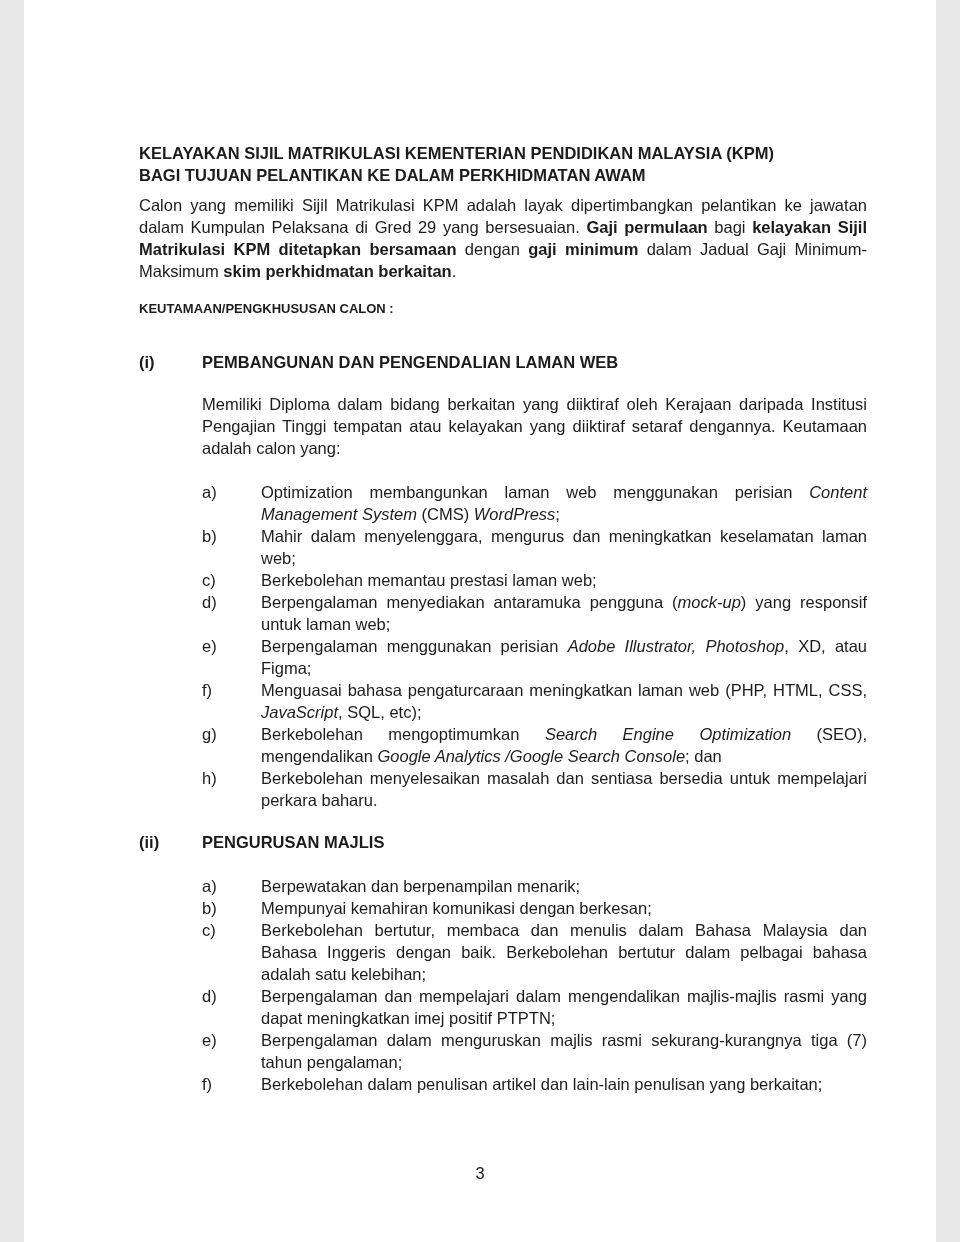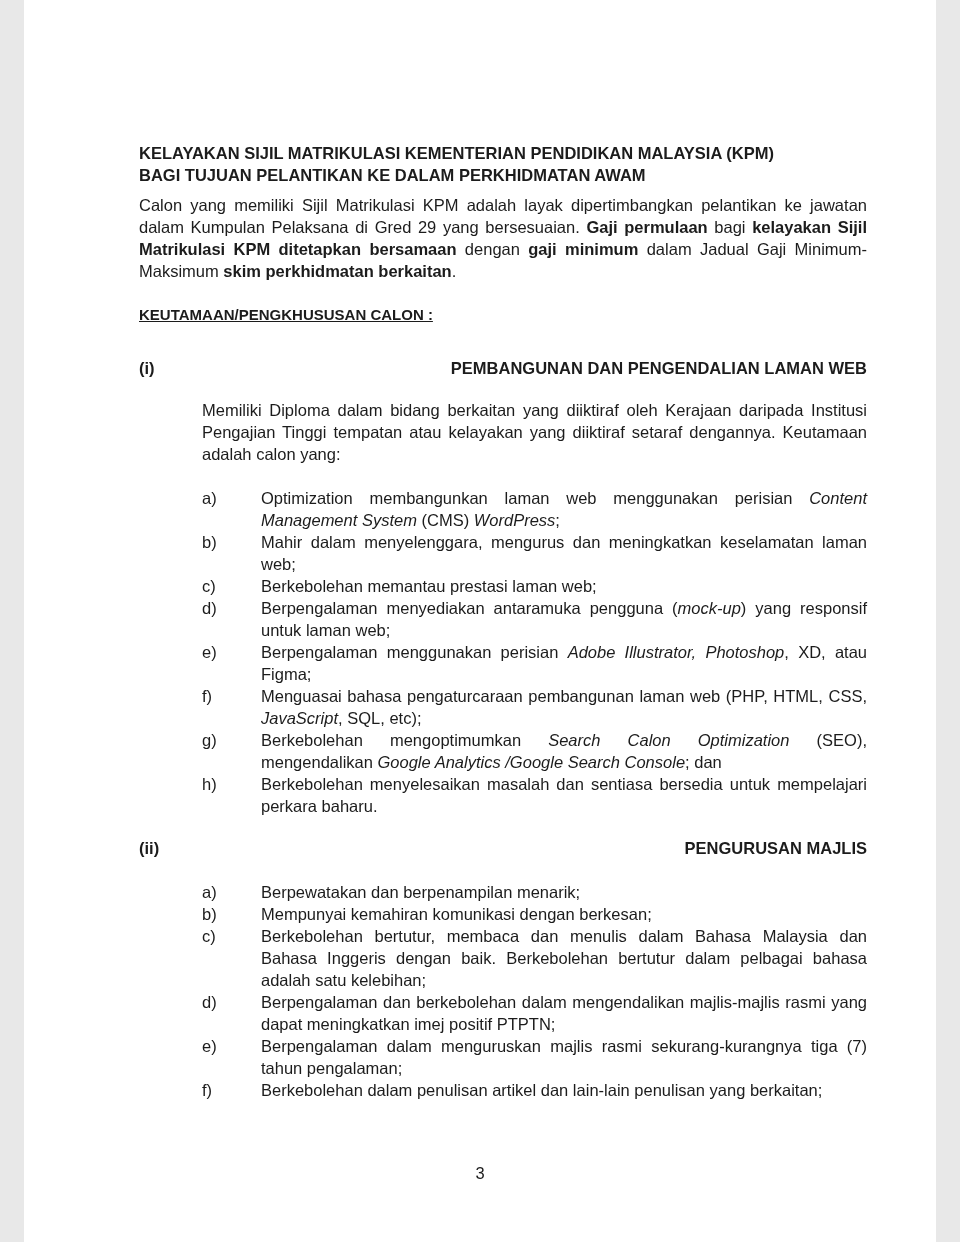--- a/index.html
+++ b/index.html
@@ -25,34 +25,33 @@
     top: 142px;
     width: 728px;
   }
   .doc-title { font-weight: 700; }
   .doc-title .t-line { white-space: nowrap; }
   .intro-para {
     margin: 8px 0 0 0;
     text-align: justify;
   }
   .main-heading {
-    margin: 22px 0 0 0;
+    margin: 16px 0 0 0;
     font-weight: 700;
-    font-size: 15px;
+    font-size: 13px;
     line-height: 22px;
-    text-decoration: underline;
   }
   .section {
     display: grid;
     grid-template-columns: 63px 1fr;
     margin-top: 31px;
   }
   .section ~ .section { margin-top: 20px; }
   .section-numeral { font-weight: 700; }
-  .section-title { font-weight: 700; text-align: right; }
+  .section-title { font-weight: 700; }
   .section-intro {
     grid-column: 2;
     margin: 20px 0 0 0;
     text-align: justify;
   }
   .section-items {
     grid-column: 2;
     margin-top: 22px;
   }
   .item {
@@ -111,26 +110,26 @@
     <div class="item-text"><span>Berpengalaman menyediakan antaramuka pengguna (</span><span class="i">mock-up</span><span>) yang responsif untuk laman web;</span></div>
   </div>
 
   <div class="item">
     <div class="item-label">e)</div>
     <div class="item-text"><span>Berpengalaman menggunakan perisian </span><span class="i">Adobe Illustrator, Photoshop</span><span>, XD, atau Figma;</span></div>
   </div>
 
   <div class="item">
     <div class="item-label">f)</div>
-    <div class="item-text"><span>Menguasai bahasa pengaturcaraan pembangunan laman web (PHP, HTML, CSS, </span><span class="i">JavaScript</span><span>, SQL, etc);</span></div>
+    <div class="item-text"><span>Menguasai bahasa pengaturcaraan meningkatkan laman web (PHP, HTML, CSS, </span><span class="i">JavaScript</span><span>, SQL, etc);</span></div>
   </div>
 
   <div class="item">
     <div class="item-label">g)</div>
-    <div class="item-text"><span>Berkebolehan mengoptimumkan </span><span class="i">Search Calon Optimization</span><span> (SEO), mengendalikan </span><span class="i">Google Analytics /Google Search Console</span><span>; dan</span></div>
+    <div class="item-text"><span>Berkebolehan mengoptimumkan </span><span class="i">Search Engine Optimization</span><span> (SEO), mengendalikan </span><span class="i">Google Analytics /Google Search Console</span><span>; dan</span></div>
   </div>
 
   <div class="item">
     <div class="item-label">h)</div>
     <div class="item-text"><span>Berkebolehan menyelesaikan masalah dan sentiasa bersedia untuk mempelajari perkara baharu.</span></div>
   </div>
 </div>
   </div>
 
   <div class="section">
@@ -148,21 +147,21 @@
     <div class="item-text"><span>Mempunyai kemahiran komunikasi dengan berkesan;</span></div>
   </div>
 
   <div class="item">
     <div class="item-label">c)</div>
     <div class="item-text"><span>Berkebolehan bertutur, membaca dan menulis dalam Bahasa Malaysia dan Bahasa Inggeris dengan baik. Berkebolehan bertutur dalam pelbagai bahasa adalah satu kelebihan;</span></div>
   </div>
 
   <div class="item">
     <div class="item-label">d)</div>
-    <div class="item-text"><span>Berpengalaman dan berkebolehan dalam mengendalikan majlis-majlis rasmi yang dapat meningkatkan imej positif PTPTN;</span></div>
+    <div class="item-text"><span>Berpengalaman dan mempelajari dalam mengendalikan majlis-majlis rasmi yang dapat meningkatkan imej positif PTPTN;</span></div>
   </div>
 
   <div class="item">
     <div class="item-label">e)</div>
     <div class="item-text"><span>Berpengalaman dalam menguruskan majlis rasmi sekurang-kurangnya tiga (7) tahun pengalaman;</span></div>
   </div>
 
   <div class="item">
     <div class="item-label">f)</div>
     <div class="item-text"><span>Berkebolehan dalam penulisan artikel dan lain-lain penulisan yang berkaitan;</span></div>

